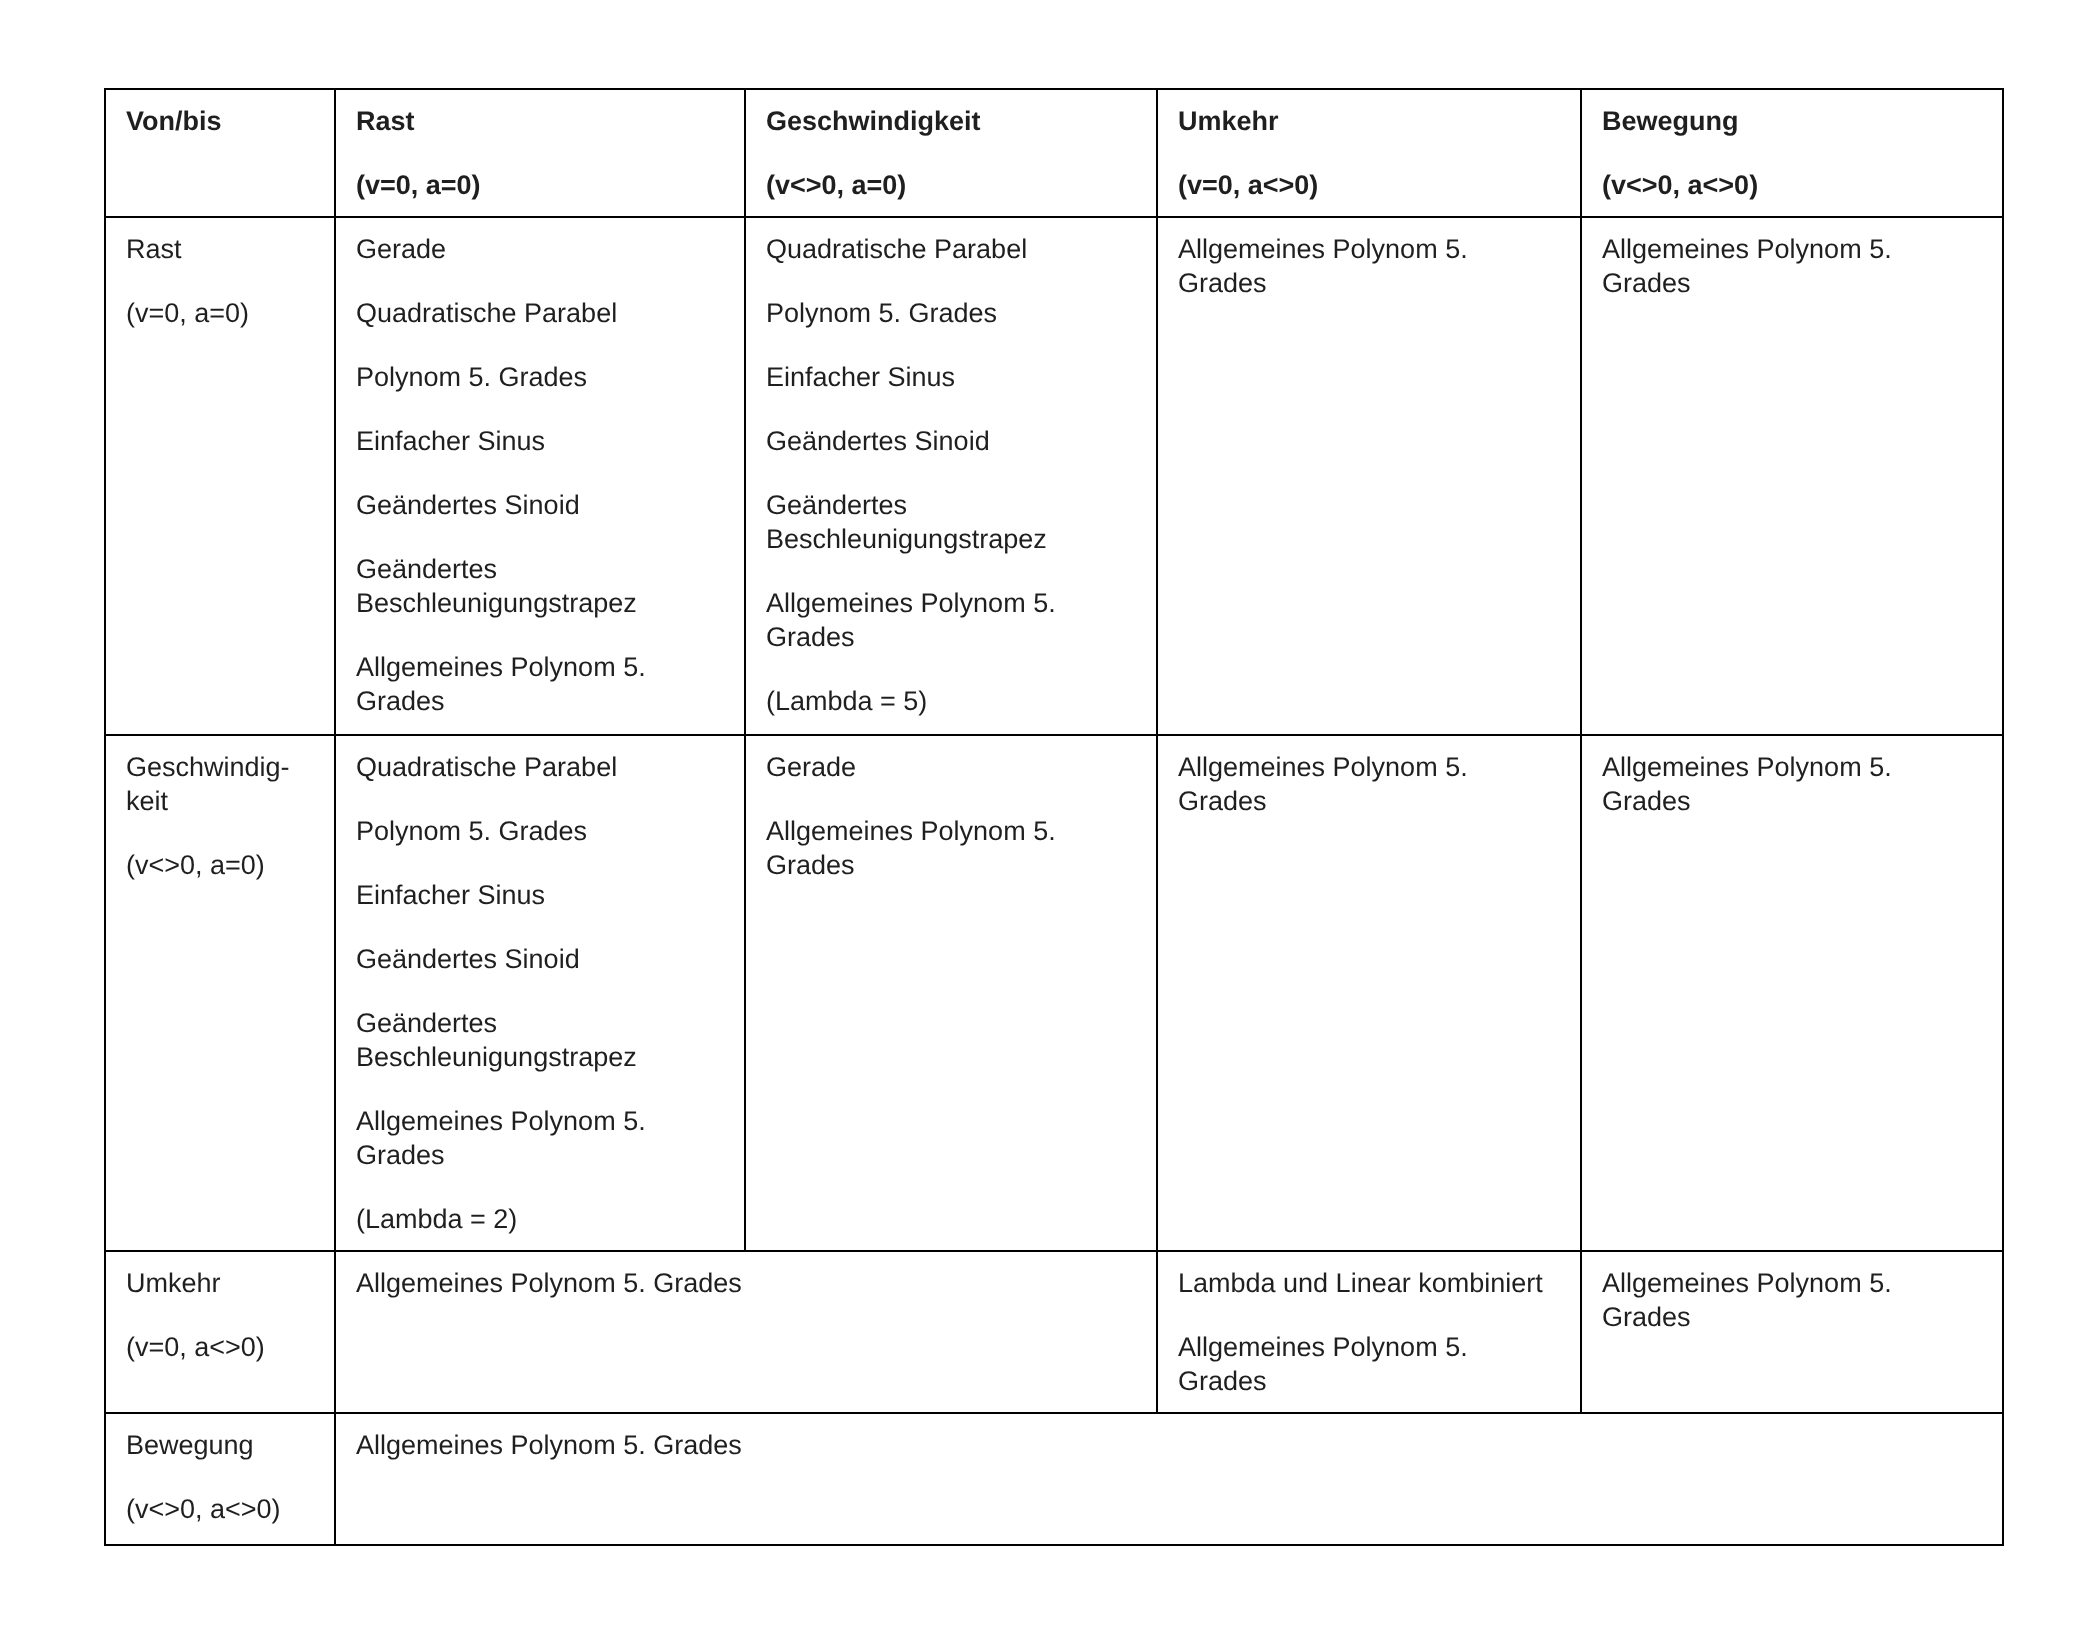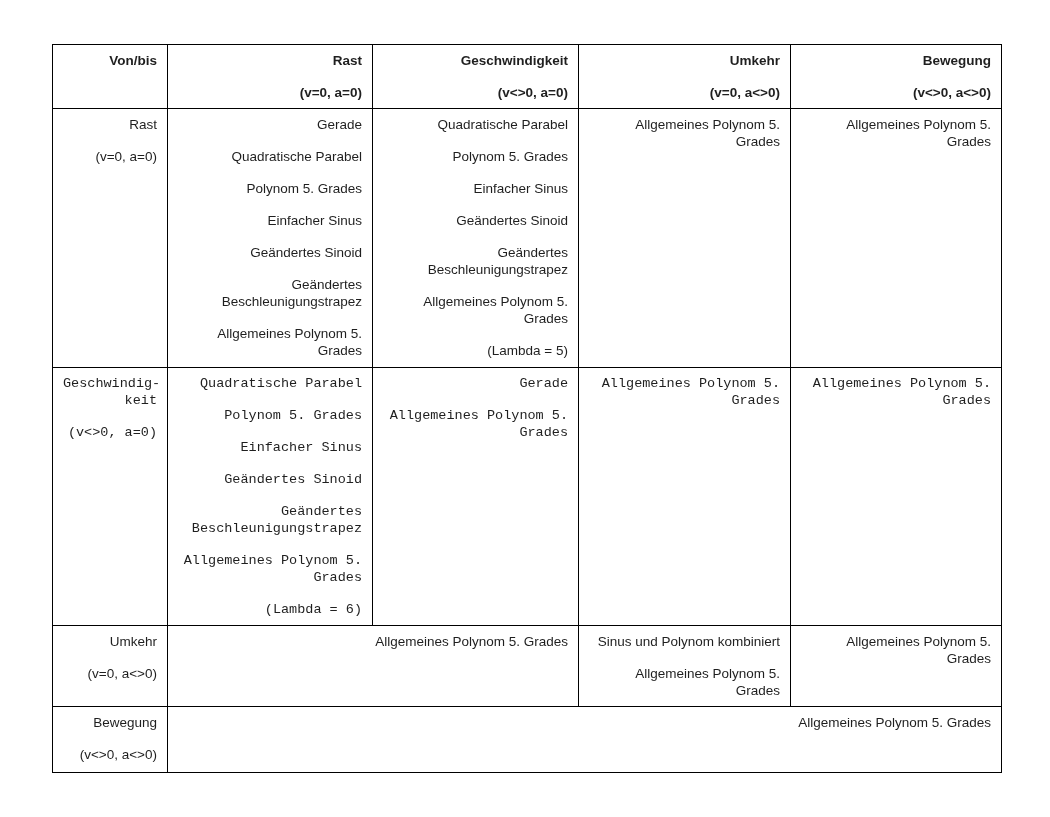--- a/index.html
+++ b/index.html
@@ -35,27 +35,26 @@
     text-align: left;
     padding: 7px 10px 7px 10px;
     font-size: 13.5px;
     line-height: 17px;
     font-weight: normal;
     overflow: hidden;
   }
   .mtab th { font-weight: bold; }
   .mtab thead tr { height: 62px; }
   .mtab tbody tr:nth-child(1) { height: 259px; }
-  .mtab tbody tr:nth-child(2) { height: 256px; font-family: Liberation Mono, monospace; }
+  .mtab tbody tr:nth-child(2) { height: 256px; }
   .mtab tbody tr:nth-child(3) { height: 78px; }
   .mtab tbody tr:nth-child(4) { height: 66px; }
   p.cp {
     margin: 0 0 15px 0;
     white-space: pre-line;
-    text-align: right;
   }
   p.cp:last-child { margin-bottom: 0; }
 </style>
 </head>
 <body>
 
 <div class="page">
   <table class="mtab">
     <colgroup>
       <col class="c0">
@@ -132,21 +131,21 @@
           </td>
           <td colspan="1">
             <p class="cp">Quadratische Parabel</p>
             <p class="cp">Polynom 5. Grades</p>
             <p class="cp">Einfacher Sinus</p>
             <p class="cp">Geändertes Sinoid</p>
             <p class="cp">Geändertes
 Beschleunigungstrapez</p>
             <p class="cp">Allgemeines Polynom 5.
 Grades</p>
-            <p class="cp">(Lambda = 6)</p>
+            <p class="cp">(Lambda = 2)</p>
           </td>
           <td colspan="1">
             <p class="cp">Gerade</p>
             <p class="cp">Allgemeines Polynom 5.
 Grades</p>
           </td>
           <td colspan="1">
             <p class="cp">Allgemeines Polynom 5.
 Grades</p>
           </td>
@@ -157,21 +156,21 @@
         </tr>
         <tr>
           <td>
             <p class="cp">Umkehr</p>
             <p class="cp">(v=0, a&lt;&gt;0)</p>
           </td>
           <td colspan="2">
             <p class="cp">Allgemeines Polynom 5. Grades</p>
           </td>
           <td colspan="1">
-            <p class="cp">Sinus und Polynom kombiniert</p>
+            <p class="cp">Lambda und Linear kombiniert</p>
             <p class="cp">Allgemeines Polynom 5.
 Grades</p>
           </td>
           <td colspan="1">
             <p class="cp">Allgemeines Polynom 5.
 Grades</p>
           </td>
         </tr>
         <tr>
           <td>

